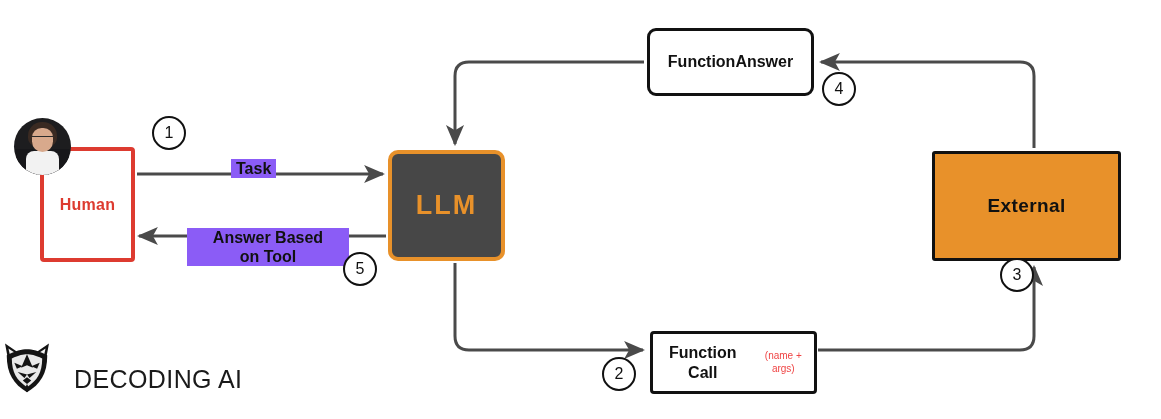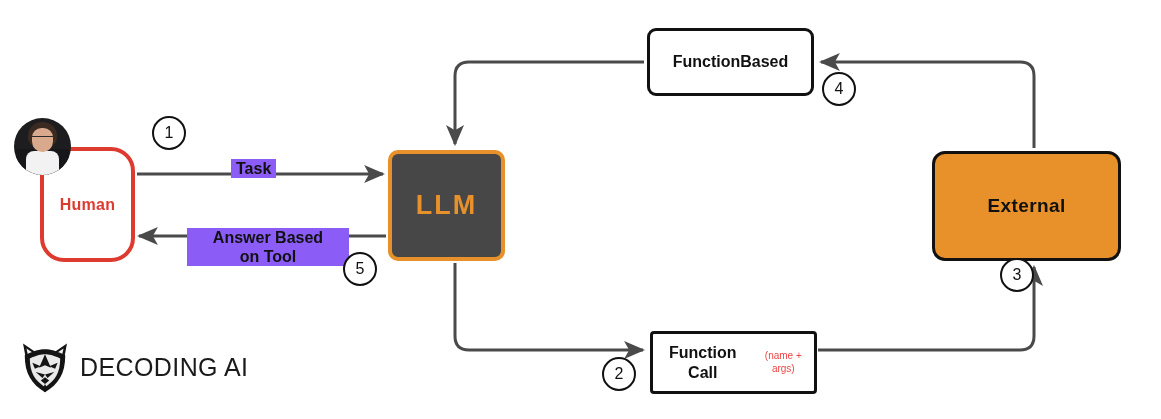--- a/index.html
+++ b/index.html
@@ -37,21 +37,21 @@
     text-align: center;
   }
 
   
   #node-human {
     left: 40px;
     top: 147px;
     width: 95px;
     height: 115px;
     border: 4px solid #DD3B30;
-    border-radius: 24px;
+    border-radius: 4px;
     background: #ffffff;
     z-index: 3;
   }
   #node-human .node-label {
     color: #DD3B30;
     font-size: 16px;
     font-weight: bold;
     letter-spacing: 0.3px;
   }
 
@@ -163,21 +163,21 @@
   }
 
   
   #node-external-environment {
     left: 932px;
     top: 151px;
     width: 189px;
     height: 110px;
     background: #E8912A;
     border: 3.5px solid #111111;
-    border-radius: 13px;
+    border-radius: 3px;
     z-index: 3;
   }
   #node-external-environment .node-label {
     color: #111111;
     font-size: 19px;
     font-weight: bold;
     line-height: 1.25;
     letter-spacing: 0.4px;
   }
 
@@ -215,25 +215,25 @@
   }
   #badge-1 { left: 152px; top: 116px; }
   #badge-2 { left: 602px; top: 357px; }
   #badge-3 { left: 1000px; top: 258px; }
   #badge-4 { left: 822px; top: 72px; }
   #badge-5 { left: 343px; top: 252px; }
 
   
   #brand {
     position: absolute;
-    left: 18px;
+    left: 0;
     top: 340px;
     display: flex;
-    align-items: center;
-    gap: 8px;
+    align-items: flex-end;
+    gap: 20px;
     z-index: 4;
   }
   #brand .brand-name {
     color: #1a1a1a;
     font-size: 25px;
     font-weight: normal;
     letter-spacing: 0.4px;
   }
 </style>
 </head>
@@ -273,21 +273,21 @@
     <div class="av-face"></div>
     <div class="av-glasses"></div>
   </div>
 
   <div class="node" id="node-llm">
     <span class="node-label">LLM</span>
   </div>
 
   <div class="node" id="node-function-output">
     <span class="box-title">Function</span>
-    <span class="box-title">Based</span>
+    <span class="box-title">Answer</span>
   </div>
 
   <div class="node" id="node-function-call">
     <span class="box-title">Function Call</span>
     <span class="box-sub">(name + args)</span>
   </div>
 
   <div class="node" id="node-external-environment">
     <span class="node-label">External</span>
   </div>

